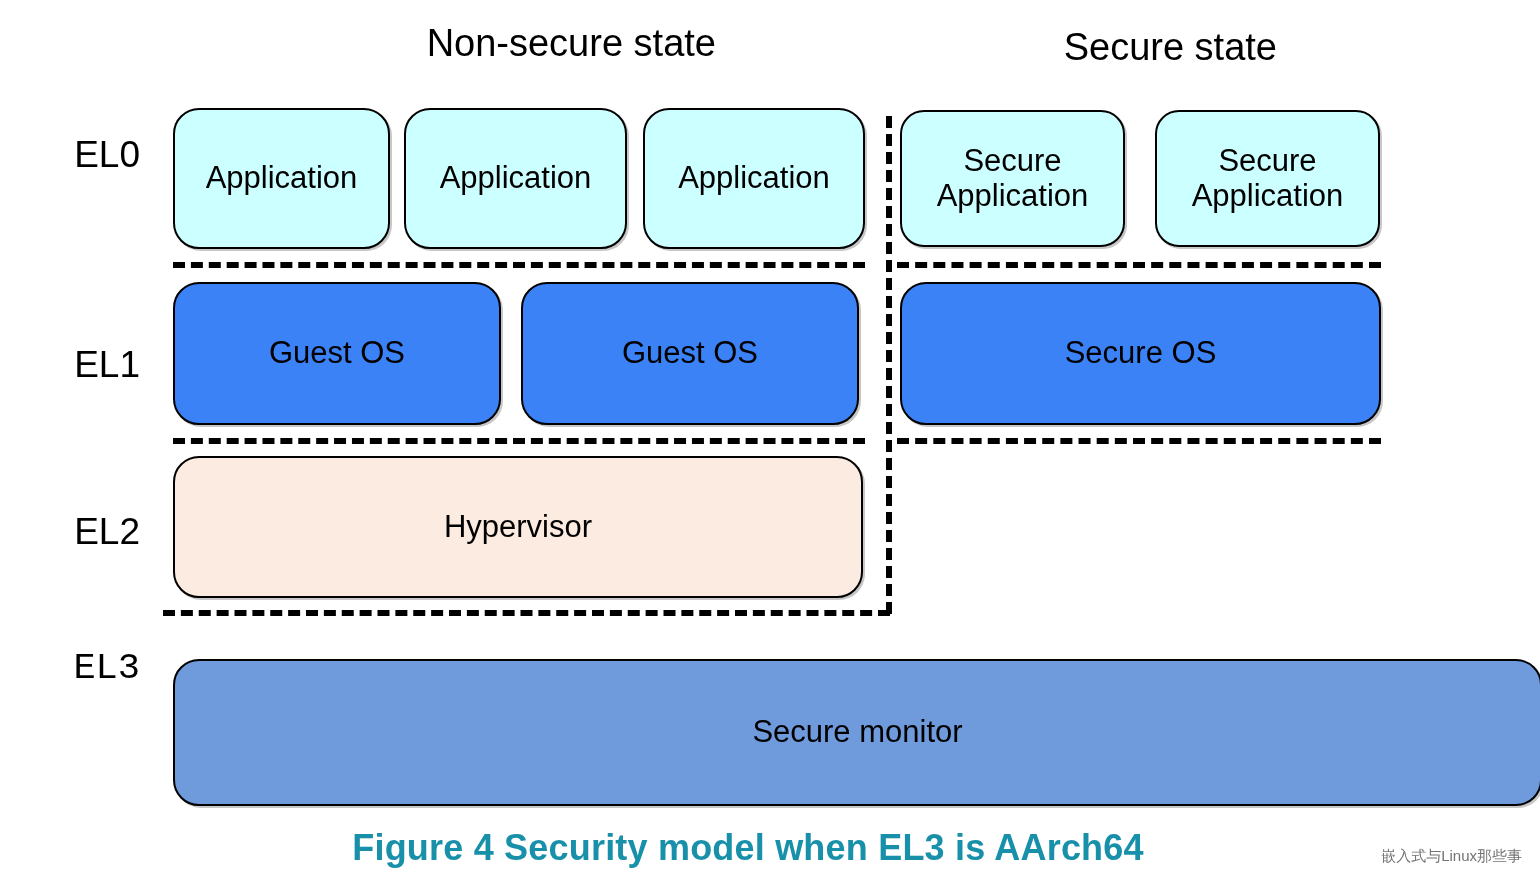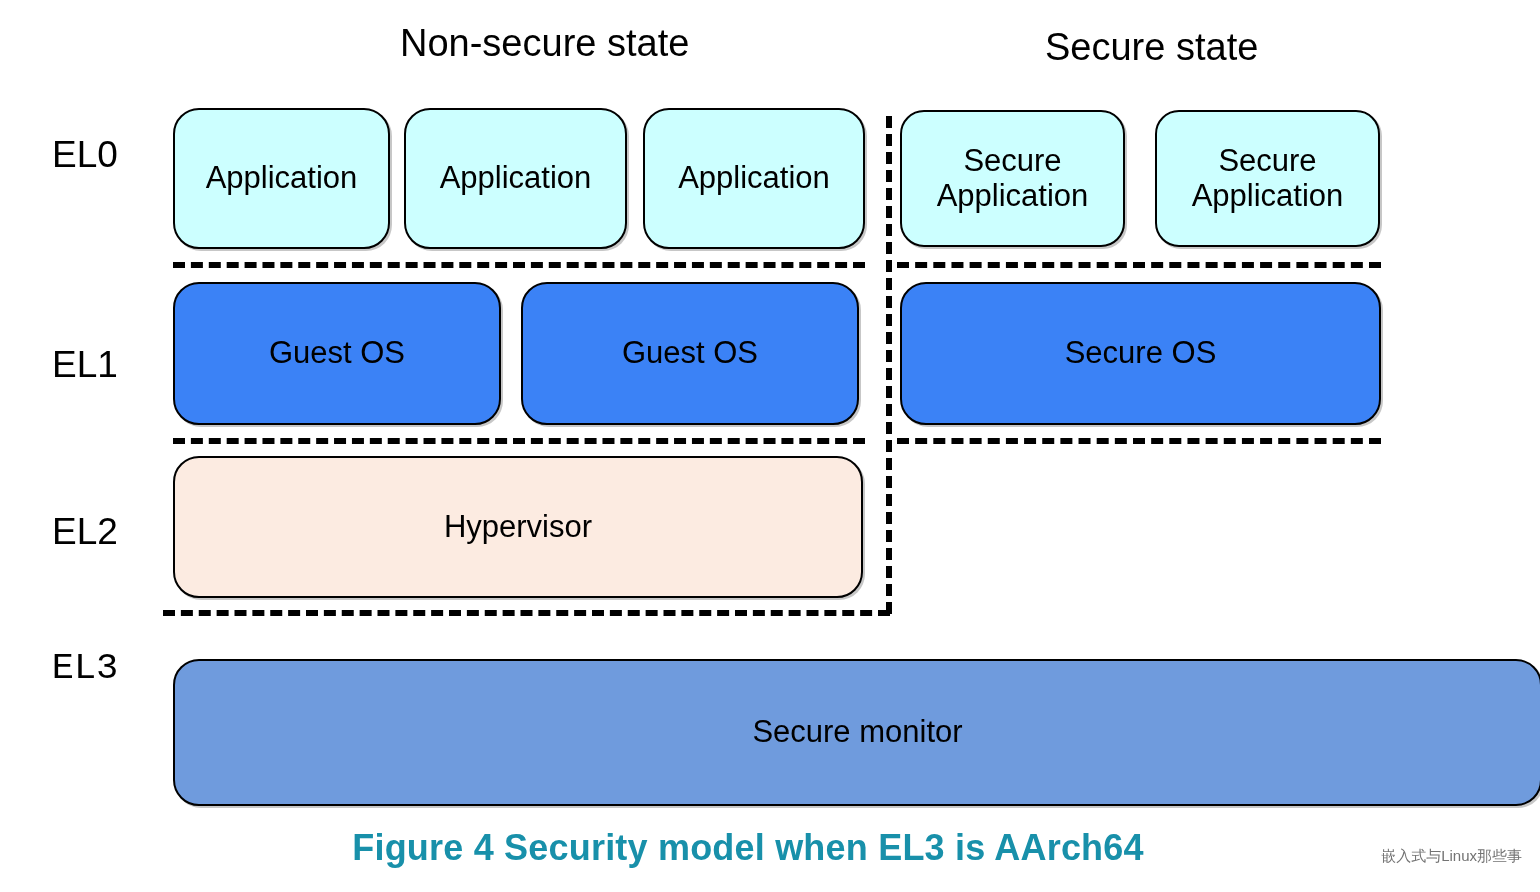--- a/index.html
+++ b/index.html
@@ -18,34 +18,34 @@
     background: #ffffff;
     overflow: hidden;
   }
 
   
   .state-heading {
     position: absolute;
     font-size: 38px;
     color: #000000;
     white-space: nowrap;
-    text-align: left;
+    text-align: right;
     line-height: 1;
   }
   #heading-nonsecure { left: 400px; top: 24px; width: 316px; }
   #heading-secure    { left: 1045px; top: 28px; width: 232px; }
 
   
   .el-label {
     position: absolute;
     left: 30px;
     width: 110px;
     font-size: 37px;
     color: #000000;
-    text-align: center;
+    text-align: right;
     line-height: 1;
   }
   #el-label-0 { top: 136px; }
   #el-label-1 { top: 346px; }
   #el-label-2 { top: 513px; }
   #el-label-3 { top: 650px; font-family: Liberation Mono, monospace; }
 
   
   .node {
     position: absolute;

